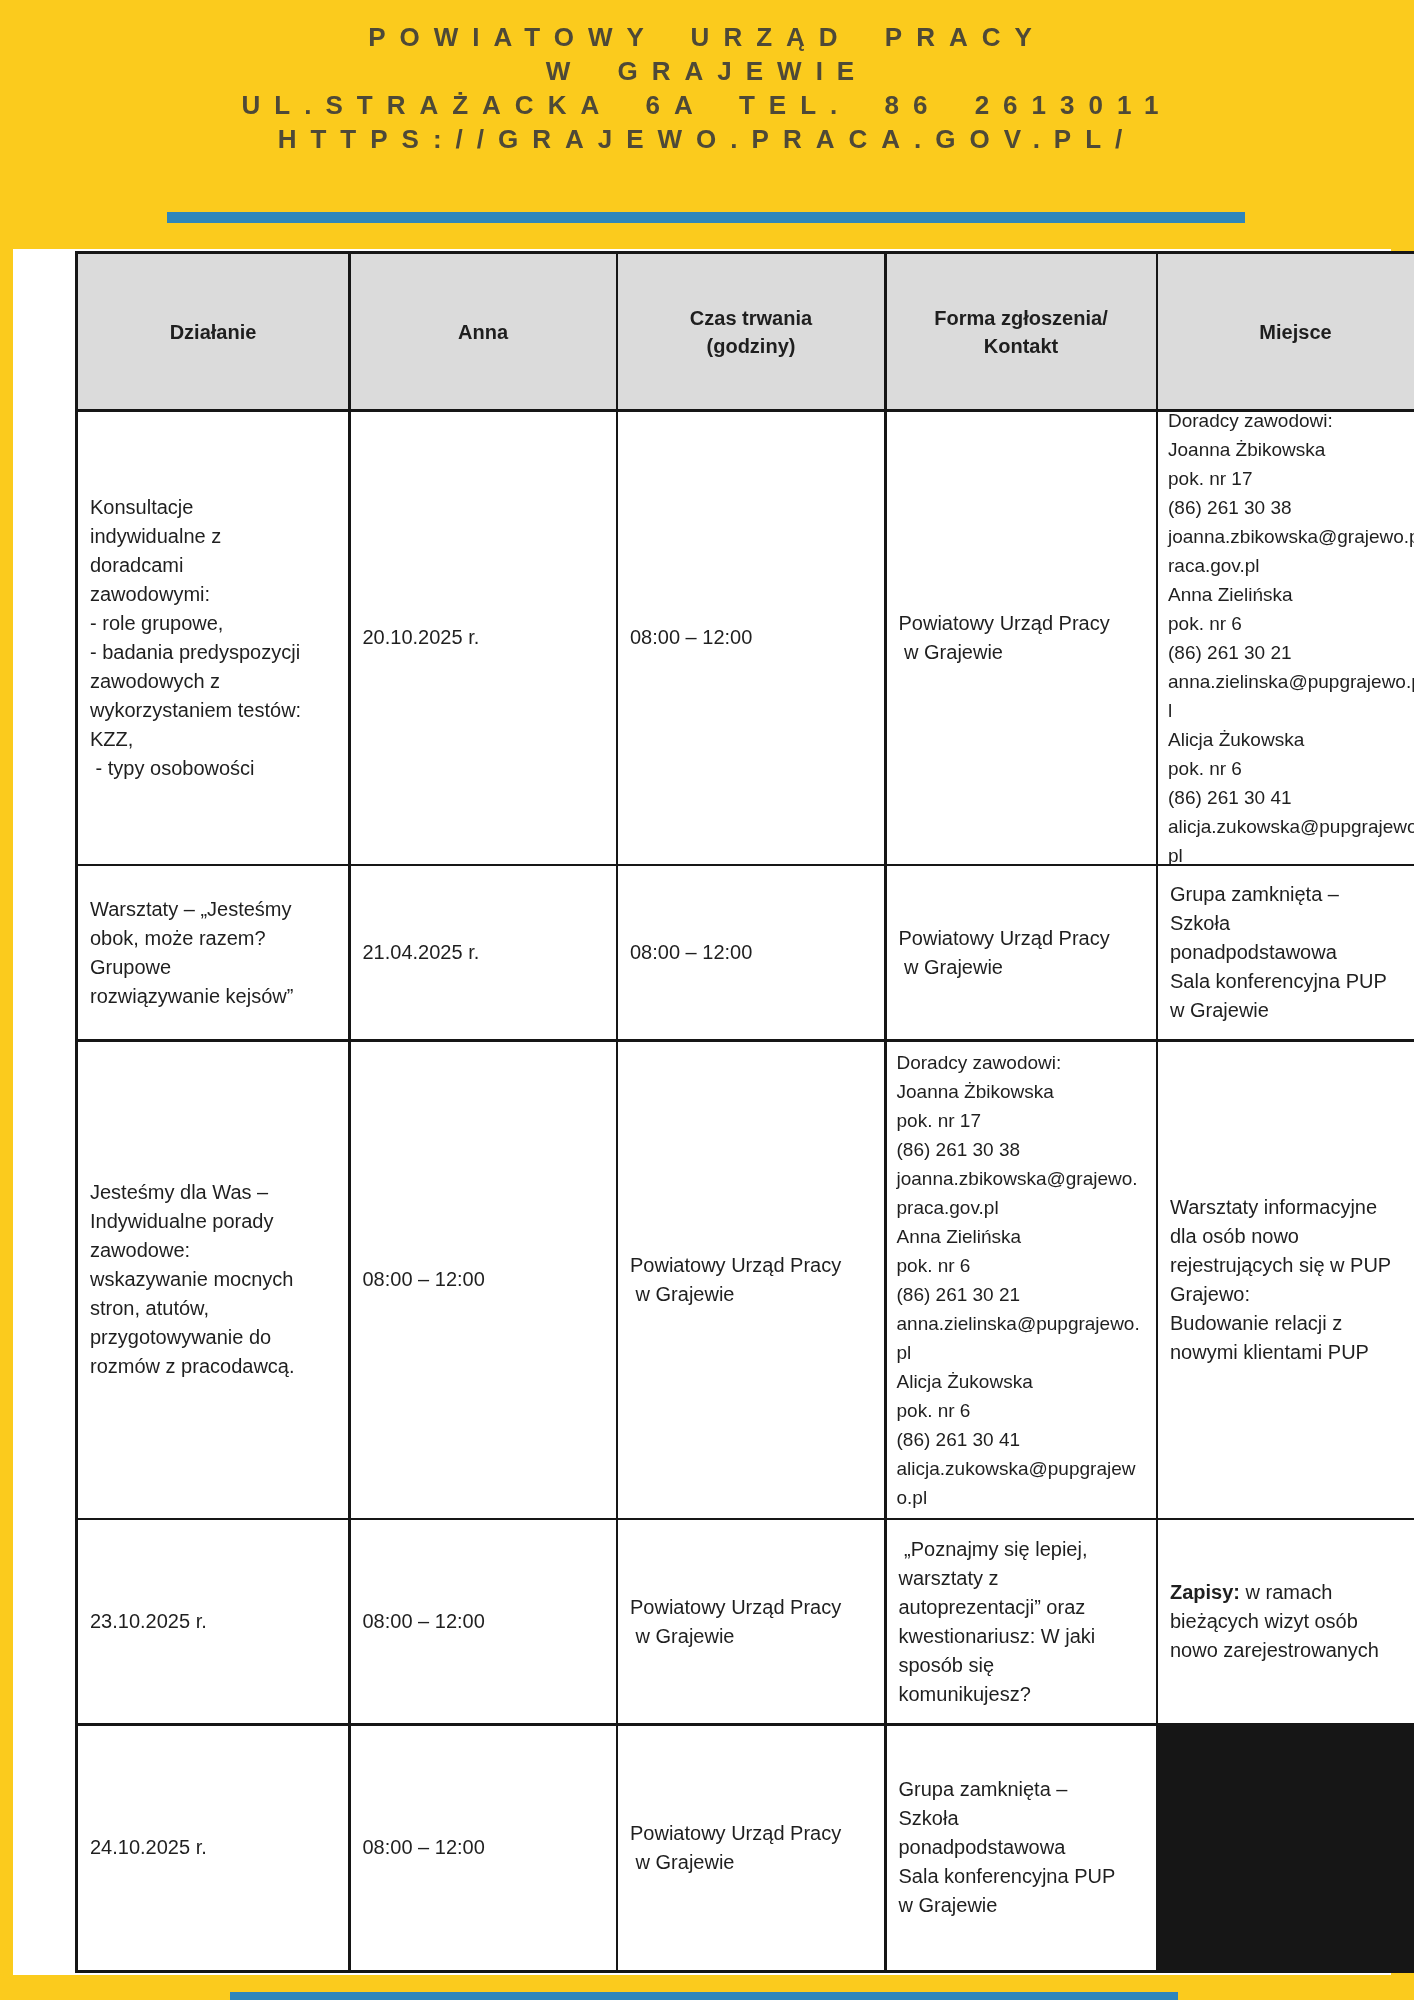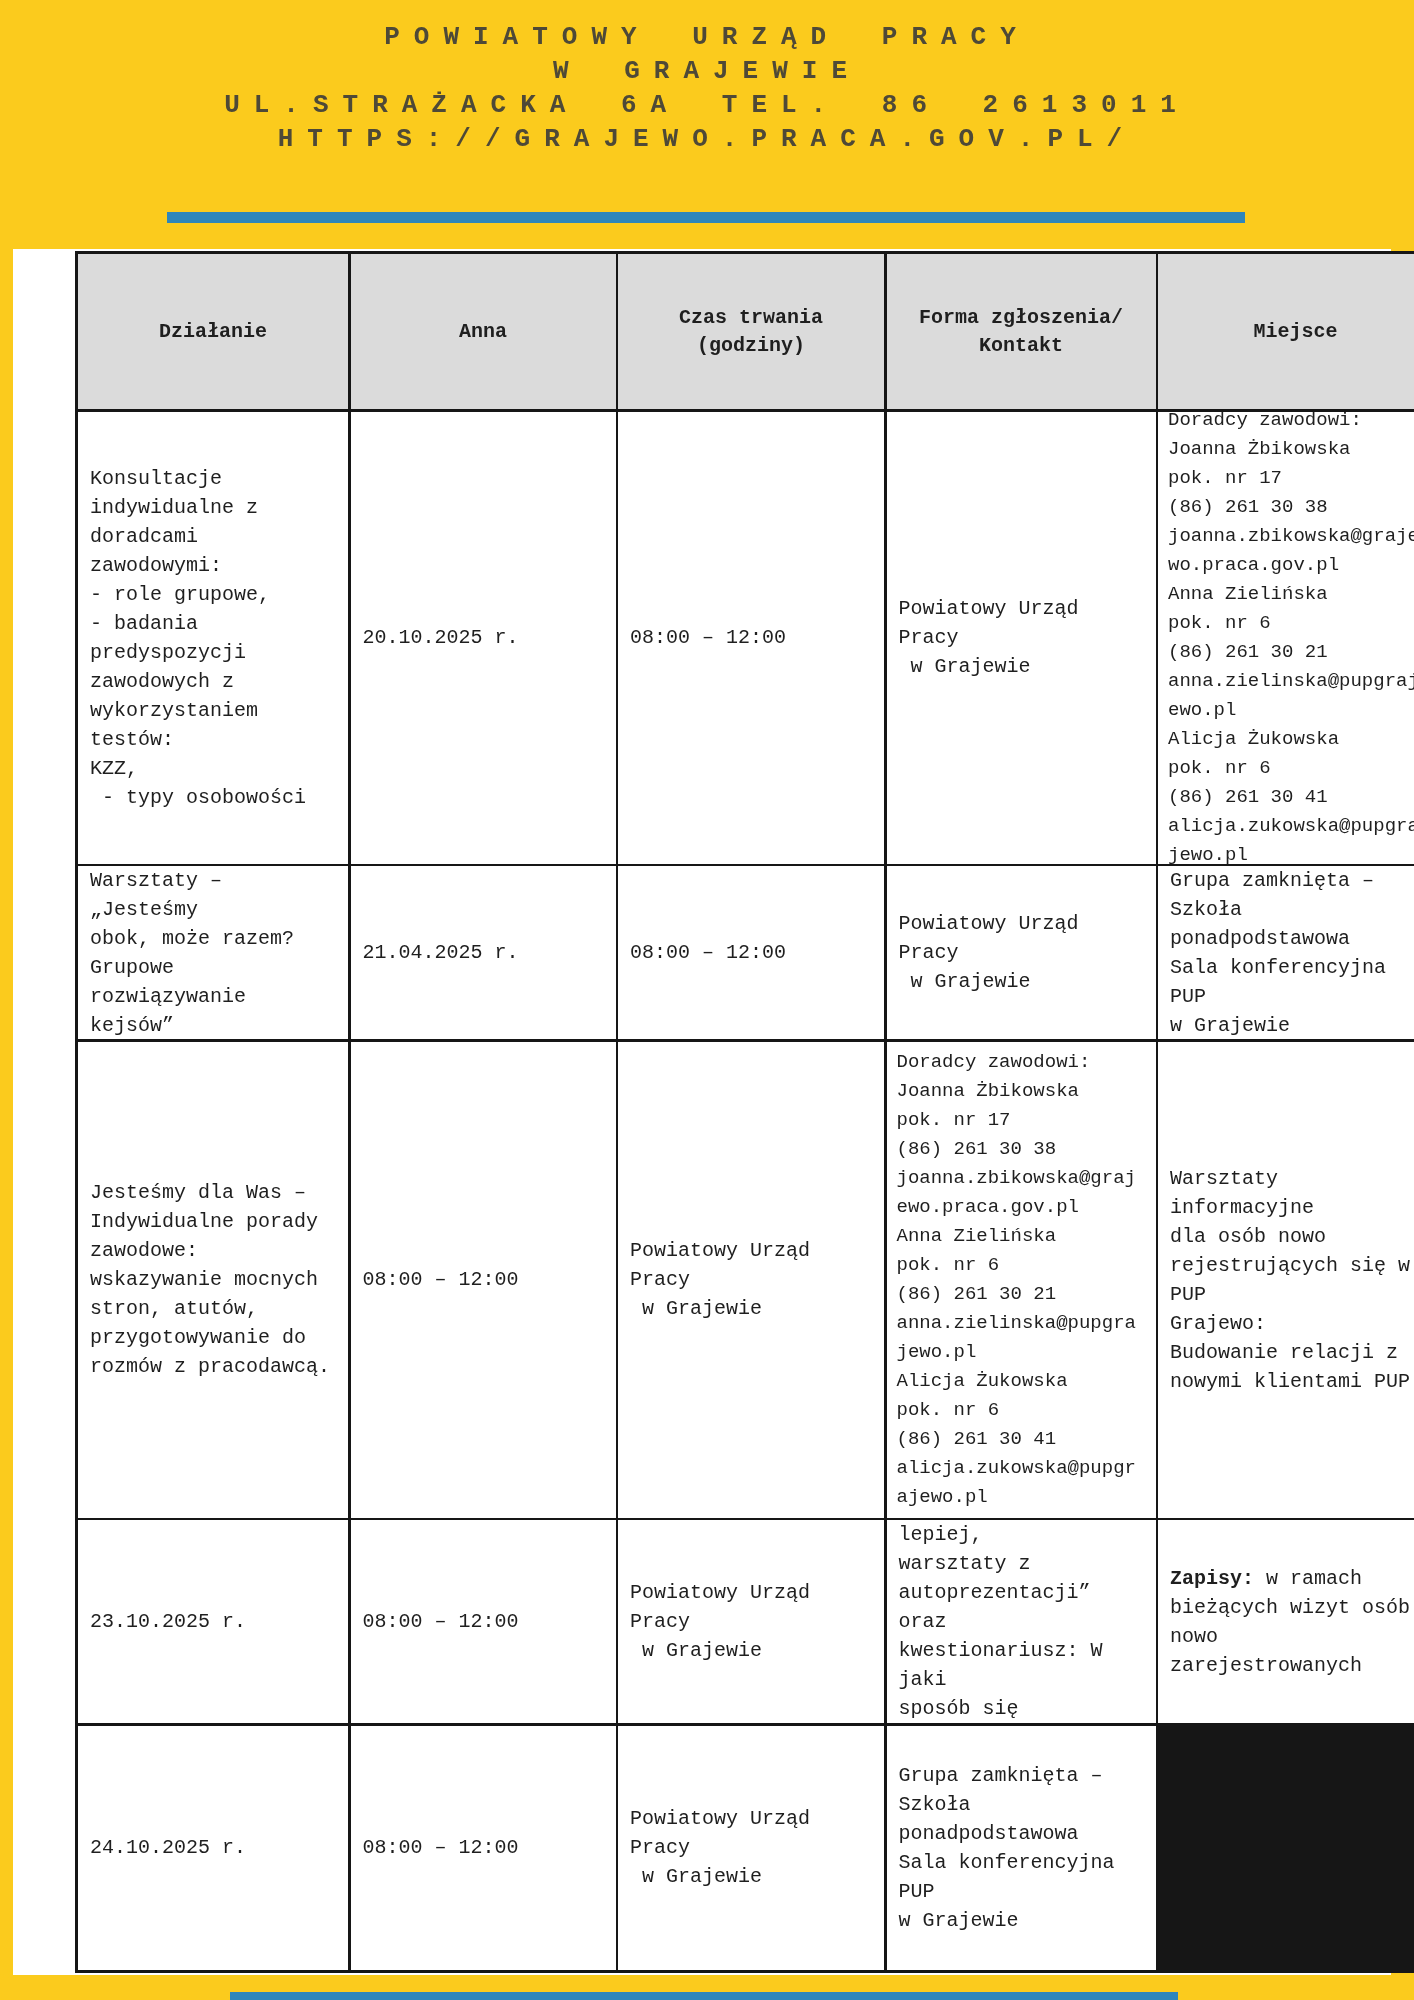--- a/index.html
+++ b/index.html
@@ -7,21 +7,21 @@
     --bar-blue:#2E86BA;
     --header-text:#4E4937;
     --table-header-bg:#DBDBDB;
     --border-black:#161616;
     --text-black:#1F1F1F;
   }
   html,body{margin:0;padding:0;}
   .page{
     position:relative;width:1414px;height:2000px;overflow:hidden;
     background:var(--page-yellow);
-    font-family:Liberation Mono, monospace;
+    font-family:Liberation Sans, sans-serif;
     color:var(--text-black);
   }
   
   .hdr{
     position:absolute;left:0;top:20px;width:1414px;
     text-align:center;font-weight:700;font-size:26px;line-height:34px;
     letter-spacing:14px;word-spacing:12px;color:var(--header-text);
     white-space:nowrap;
   }
   .bar{position:absolute;background:var(--bar-blue);}

